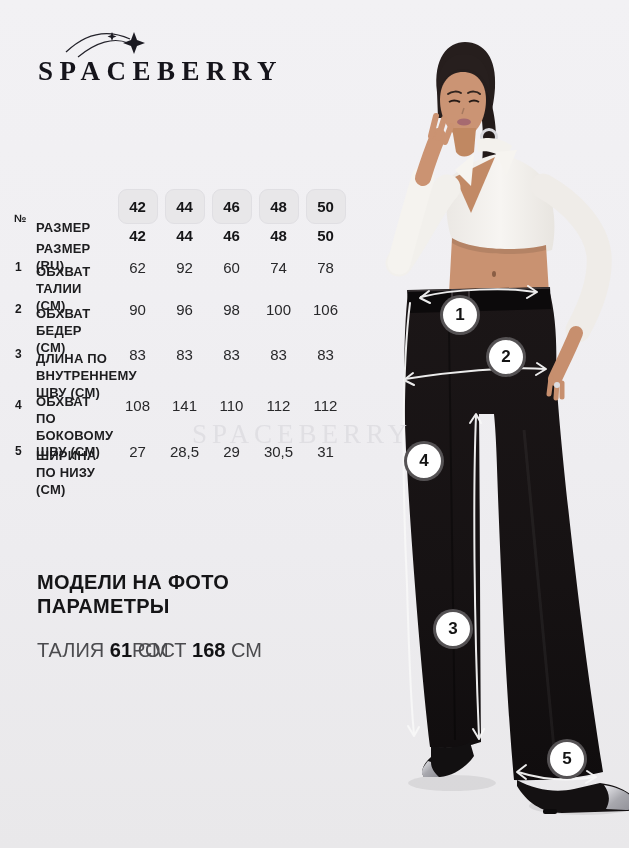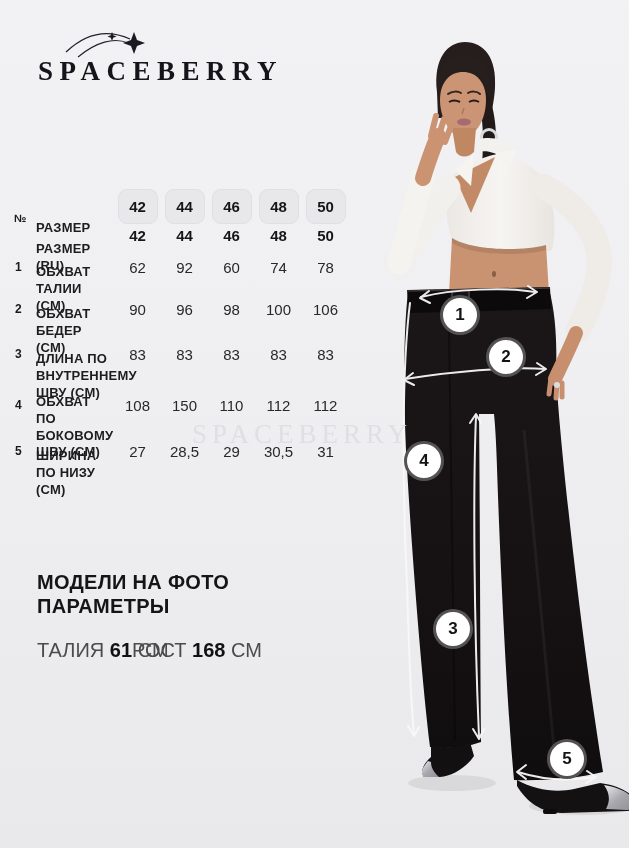--- a/index.html
+++ b/index.html
@@ -218,21 +218,21 @@
       <div class="c-val">83</div>
       <div class="c-val">83</div>
       <div class="c-val">83</div>
       <div class="c-val">83</div>
     </div>
 
     <div class="trow" style="height:54px">
       <div class="c-num">4</div>
       <div class="c-label">ОБХВАТ ПО БОКОВОМУ ШВУ (СМ)</div>
       <div class="c-val">108</div>
-      <div class="c-val">150</div>
+      <div class="c-val">141</div>
       <div class="c-val">110</div>
       <div class="c-val">112</div>
       <div class="c-val">112</div>
     </div>
 
     <div class="trow" style="height:38px">
       <div class="c-num">5</div>
       <div class="c-label">ШИРИНА ПО НИЗУ (СМ)</div>
       <div class="c-val">27</div>
       <div class="c-val">28,5</div>

